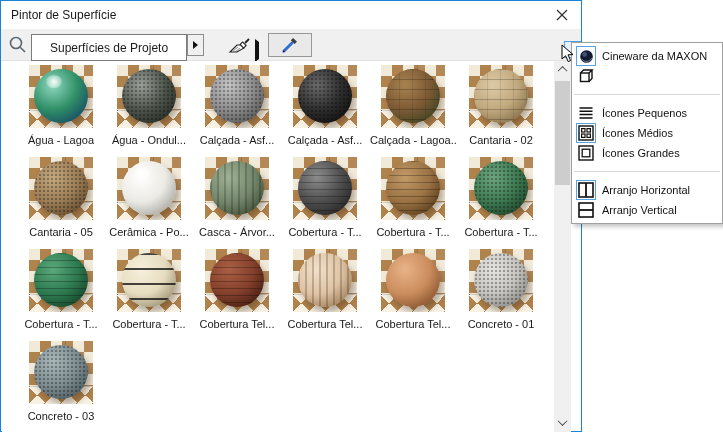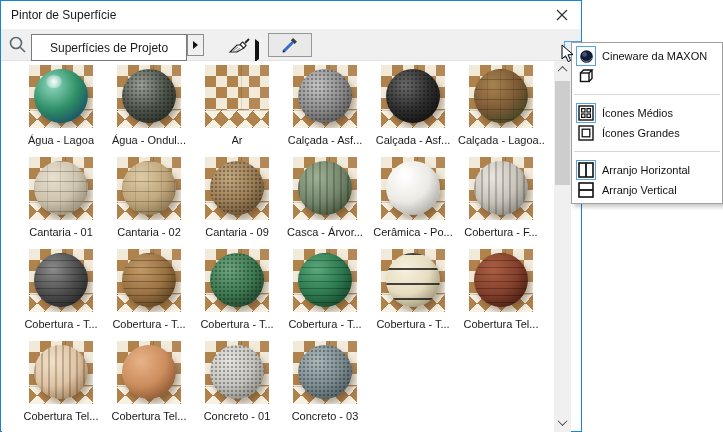--- a/index.html
+++ b/index.html
@@ -133,28 +133,20 @@
 
   <div class="tile">
     <div class="thumb">
       <div class="walls"></div>
       <div class="floor"></div>
       <div class="sphere p-speckle" style="--base: #4d544b; --hi: #9aa198; --dark: #23281f;"></div>
     </div>
     <div class="tile-label">Água - Ondul...</div>
   </div>
 
-  <div class="tile">
-    <div class="thumb">
-      <div class="walls"></div>
-      <div class="floor"></div>
-
-    </div>
-    <div class="tile-label">Ar</div>
-  </div>
 
 
   <div class="tile">
     <div class="thumb">
       <div class="walls"></div>
       <div class="floor"></div>
       <div class="sphere p-speckle" style="--base: #8d8d8d; --hi: #c4c4c4; --dark: #4f4f4f;"></div>
     </div>
     <div class="tile-label">Calçada - Asf...</div>
   </div>
@@ -170,73 +162,57 @@
 
   <div class="tile">
     <div class="thumb">
       <div class="walls"></div>
       <div class="floor"></div>
       <div class="sphere p-brick" style="--base: #7d5a35; --hi: #a8824f; --dark: #33401f;"></div>
     </div>
     <div class="tile-label">Calçada - Lagoa...</div>
   </div>
 
-  <div class="tile">
-    <div class="thumb">
-      <div class="walls"></div>
-      <div class="floor"></div>
-      <div class="sphere p-brick" style="--base: #cdc3ae; --hi: #e8e0cf; --dark: #8a8068;"></div>
-    </div>
-    <div class="tile-label">Cantaria - 01</div>
-  </div>
 
   <div class="tile">
     <div class="thumb">
       <div class="walls"></div>
       <div class="floor"></div>
       <div class="sphere p-brick" style="--base: #c1a87e; --hi: #ddcba6; --dark: #7d6742;"></div>
     </div>
     <div class="tile-label">Cantaria - 02</div>
   </div>
 
   <div class="tile">
     <div class="thumb">
       <div class="walls"></div>
       <div class="floor"></div>
       <div class="sphere p-speckle" style="--base: #9c7e57; --hi: #c3a87e; --dark: #5c452a;"></div>
     </div>
-    <div class="tile-label">Cantaria - 09</div>
+    <div class="tile-label">Cantaria - 05</div>
+  </div>
+
+  <div class="tile">
+    <div class="thumb">
+      <div class="walls"></div>
+      <div class="floor"></div>
+      <div class="sphere p-glossy" style="--base: #eceae4; --hi: #ffffff; --dark: #9d9c96;"></div>
+    </div>
+    <div class="tile-label">Cerâmica - Po...</div>
   </div>
 
   <div class="tile">
     <div class="thumb">
       <div class="walls"></div>
       <div class="floor"></div>
       <div class="sphere p-vribs" style="--base: #75886d; --hi: #9fb295; --dark: #39472f;"></div>
     </div>
     <div class="tile-label">Casca - Árvor...</div>
   </div>
 
-  <div class="tile">
-    <div class="thumb">
-      <div class="walls"></div>
-      <div class="floor"></div>
-      <div class="sphere p-glossy" style="--base: #eceae4; --hi: #ffffff; --dark: #9d9c96;"></div>
-    </div>
-    <div class="tile-label">Cerâmica - Po...</div>
-  </div>
-
-  <div class="tile">
-    <div class="thumb">
-      <div class="walls"></div>
-      <div class="floor"></div>
-      <div class="sphere p-vribs" style="--base: #c9c4bb; --hi: #eae6df; --dark: #7d7a72;"></div>
-    </div>
-    <div class="tile-label">Cobertura - F...</div>
-  </div>
 
   <div class="tile">
     <div class="thumb">
       <div class="walls"></div>
       <div class="floor"></div>
       <div class="sphere p-hribs" style="--base: #4e4e4e; --hi: #8c8c8c; --dark: #1f1f1f;"></div>
     </div>
     <div class="tile-label">Cobertura - T...</div>
   </div>
 
@@ -354,20 +330,28 @@
       <div class="menu-item">
         <span class="icon-box">
           <svg width="16" height="16" viewBox="0 0 16 16">
             <rect x="2.5" y="5" width="8.5" height="8.5" fill="#fff" stroke="#111" stroke-width="1.4"></rect>
             <path d="M2.5 5 L5.5 2 L14 2 L11 5 M14 2 L14 10.5 L11 13.5" fill="none" stroke="#111" stroke-width="1.4"></path>
           </svg>
         </span>
       </div>
       <div class="menu-sep"></div>
       <div class="menu-item">
+        <span class="icon-box">
+          <svg width="16" height="14" viewBox="0 0 16 14">
+            <path d="M1.5 2 H14.5 M1.5 5.3 H14.5 M1.5 8.6 H14.5 M1.5 11.9 H14.5" stroke="#111" stroke-width="1.5"></path>
+          </svg>
+        </span>
+        <span>Ícones Pequenos</span>
+      </div>
+      <div class="menu-item">
         <span class="icon-box sel">
           <svg width="16" height="16" viewBox="0 0 16 16">
             <rect x="1" y="1" width="14" height="14" fill="none" stroke="#111" stroke-width="1.4"></rect>
             <rect x="3.6" y="3.6" width="3.4" height="3.4" fill="none" stroke="#111" stroke-width="1.2"></rect>
             <rect x="9" y="3.6" width="3.4" height="3.4" fill="none" stroke="#111" stroke-width="1.2"></rect>
             <rect x="3.6" y="9" width="3.4" height="3.4" fill="none" stroke="#111" stroke-width="1.2"></rect>
             <rect x="9" y="9" width="3.4" height="3.4" fill="none" stroke="#111" stroke-width="1.2"></rect>
           </svg>
         </span>
         <span>Ícones Médios</span>

